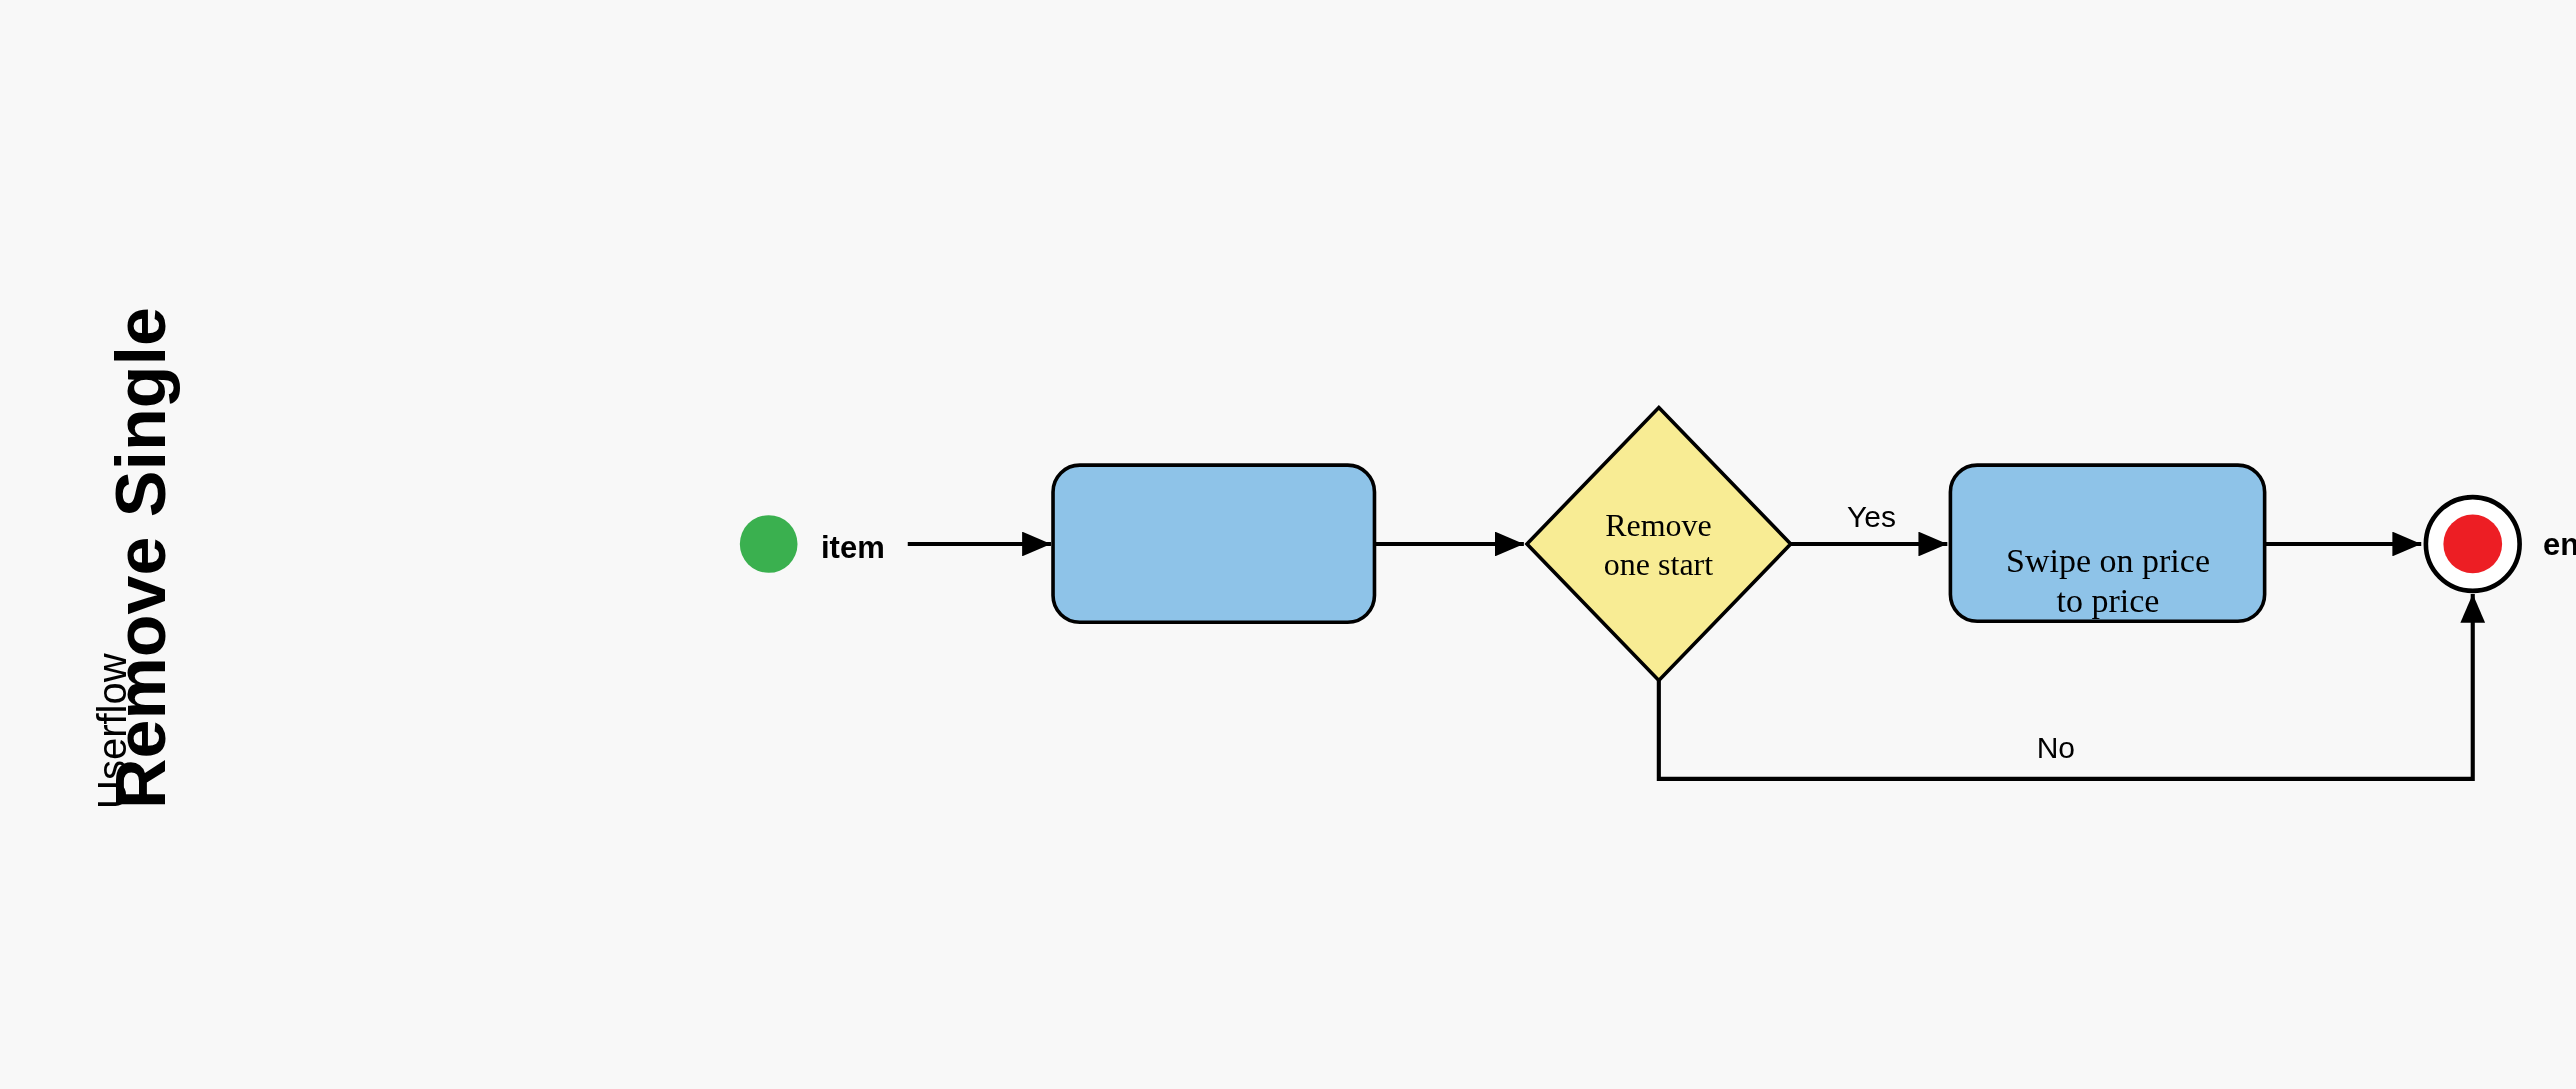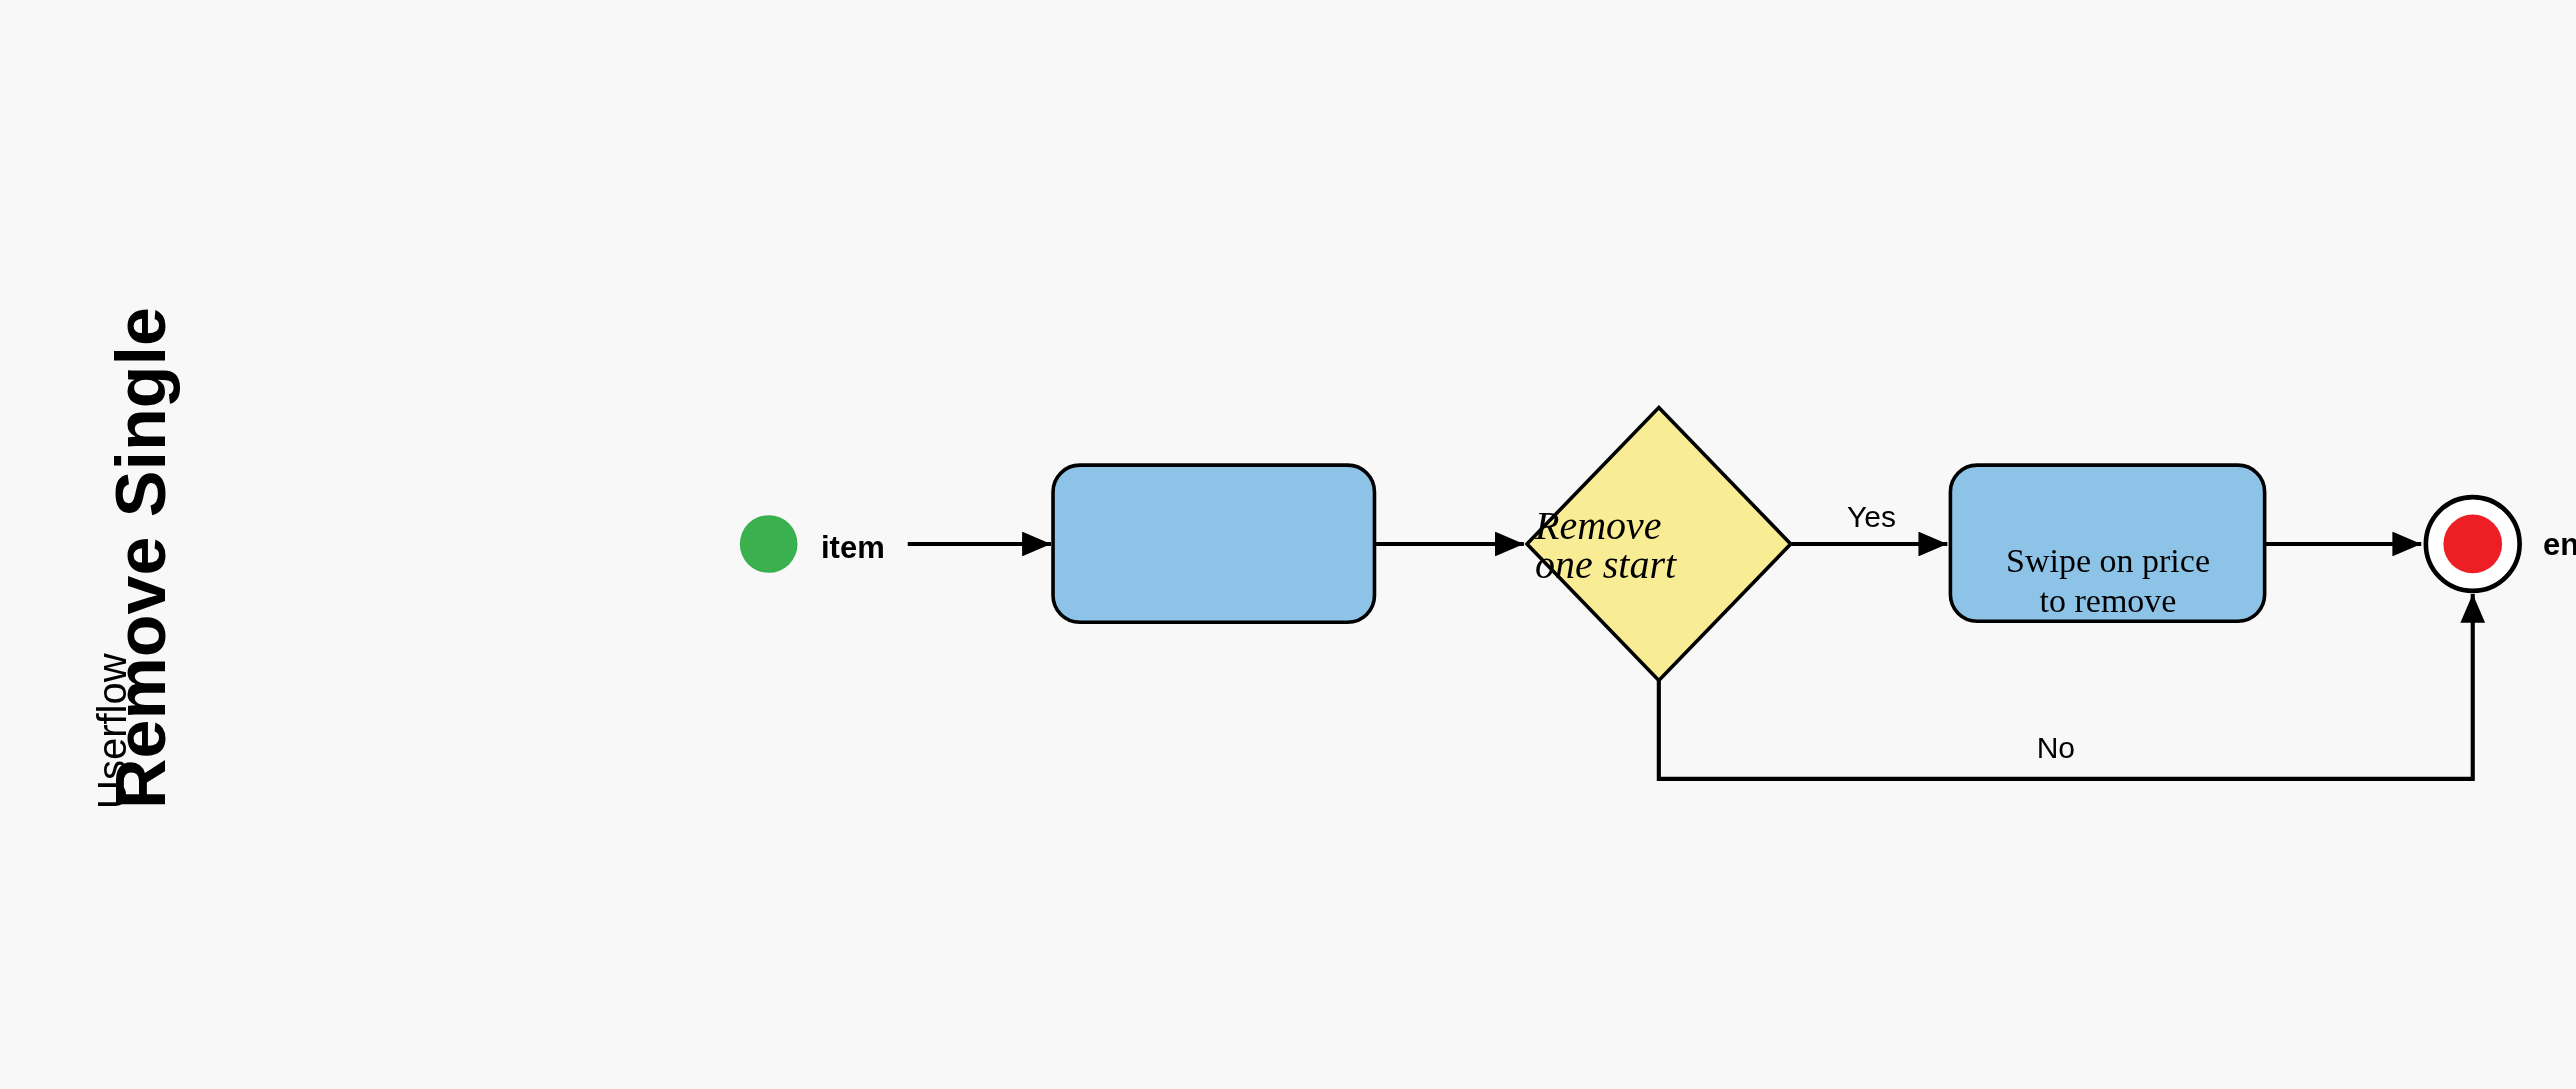--- a/index.html
+++ b/index.html
@@ -35,22 +35,23 @@
     display: flex; flex-direction: column;
     align-items: center; justify-content: center;
     text-align: center;
     font-family: "Liberation Serif", serif;
     font-size: 34px; line-height: 40px;
   }
   #box1-label { left: 1053px; top: 465px; width: 321px; height: 157px; }
   #box2-label { left: 1951px; top: 465px; width: 314px; height: 156px; justify-content: flex-end; }
   #decision-label {
     position: absolute; left: 1535px; top: 506px; width: 247px;
+    text-align: center;
     font-family: "Liberation Serif", serif;
-    font-size: 40px; line-height: 39px; font-style: italic;
+    font-size: 32px; line-height: 39px;
   }
   .block { display: block; }
 
   
   .edge-label {
     position: absolute;
     font-size: 30px; line-height: 31px; font-weight: 400;
     text-align: right;
   }
   #yes-label { left: 1793px; top: 501px;  width: 103px; }
@@ -102,20 +103,20 @@
   <div class="endpoint-label" id="end-label">end</div>
 
 
   <div id="decision-label">
     <span class="block">Remove</span>
     <span class="block">one start</span>
   </div>
 
   <div class="node-label" id="box2-label">
     <span class="block">Swipe on price</span>
-    <span class="block">to remove</span>
+    <span class="block">to price</span>
   </div>
 
   <div class="edge-label" id="yes-label">Yes</div>
   <div class="edge-label" id="no-label">No</div>
 
 </div>
 
 
 </body></html>

